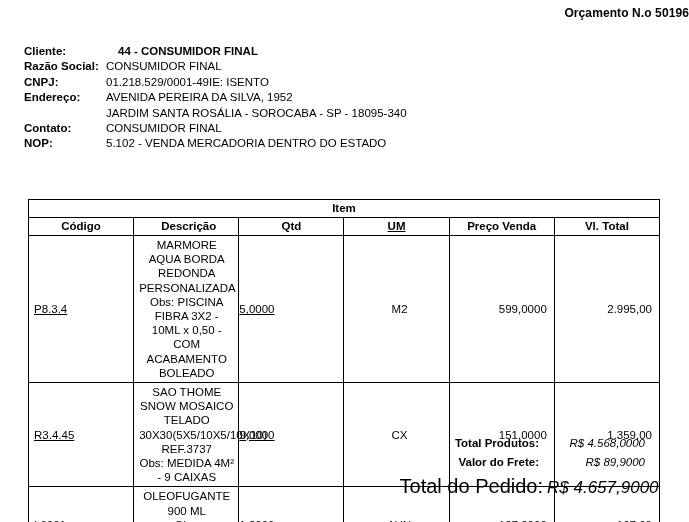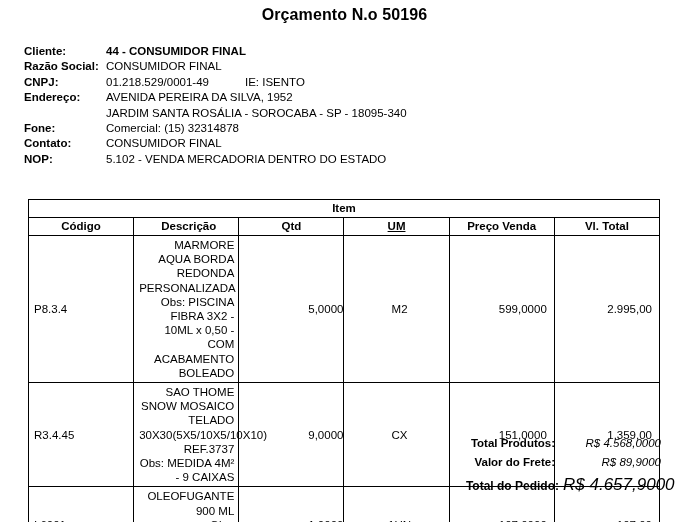--- a/index.html
+++ b/index.html
@@ -15,22 +15,22 @@
     overflow: hidden;
     position: relative;
   }
 
   
   .doc-title {
     position: absolute;
     top: 6px;
     left: 0;
     width: 689px;
-    text-align: center;
-    font-size: 16px;
+    text-align: right;
+    font-size: 12px;
     font-weight: bold;
     letter-spacing: 0.1px;
   }
 
   
   .cust-block {
     position: absolute;
     top: 44px;
     left: 24px;
     width: 620px;
@@ -45,27 +45,27 @@
   .cust-label {
     width: 82px;
     flex: 0 0 82px;
     font-weight: bold;
   }
   .cust-value {
     flex: 1 1 auto;
   }
   .cust-value.bold {
     font-weight: bold;
+    margin-left: 12px;
   }
   .cust-row.cont .cust-label {
     visibility: hidden;
   }
   .ie-part {
     display: inline-block;
-    margin-left: 36px;
   }
 
   
   .items-table {
     position: absolute;
     top: 199px;
     left: 28px;
     width: 632px;
     border-collapse: collapse;
     table-layout: fixed;
@@ -92,48 +92,50 @@
   .th-um       { width: 42px;  text-align: center; text-decoration: underline; }
   .th-preco    { width: 115px; text-align: center; }
   .th-total    { width: 76px;  text-align: center; }
 
   .items-table tbody td {
     height: 16px;
   }
   .cell-codigo {
     padding-left: 5px !important;
     text-align: left;
+    text-decoration: underline;
   }
   .cell-desc {
     padding: 2px 4px 2px 5px !important;
-    text-align: right;
+    text-align: center;
     line-height: 14.2px;
   }
   .cell-qtd {
-    text-align: right;
+    text-align: left;
+    text-decoration: underline;
   }
   .cell-um {
     padding-left: 6px !important;
     text-align: center;
   }
   .cell-preco {
     padding-right: 7px !important;
     text-align: right;
   }
   .cell-total {
     padding-right: 7px !important;
     text-align: right;
   }
   .desc-line { display: block; }
 
   
   .totals {
     position: absolute;
     top: 437px;
-    left: 399px;
+    left: 383px;
     width: 262px;
     font-size: 11.5px;
   }
   .tot-row {
     display: flex;
     align-items: baseline;
     justify-content: flex-end;
     height: 19px;
   }
   .tot-label {
@@ -147,22 +149,22 @@
     flex: 0 0 98px;
     text-align: right;
     white-space: nowrap;
     font-style: italic;
   }
   .tot-row.grand {
     height: 24px;
     align-items: baseline;
   }
   .tot-row.grand .tot-label {
-    font-size: 12px;
-    font-weight: bold;
+    font-size: 20px;
+    font-weight: normal;
     padding-right: 4px;
   }
   .tot-row.grand .tot-value {
     font-size: 17px;
   }
 </style>
 </head>
 <body>
 
 <div class="doc-title">Orçamento N.o 50196</div>
@@ -180,24 +182,20 @@
       <span class="cust-label">CNPJ:</span>
       <span class="cust-value"><span>01.218.529/0001-49</span><span class="ie-part">IE:  ISENTO</span></span>
     </div>
     <div class="cust-row">
       <span class="cust-label">Endereço:</span>
       <span class="cust-value"><span>AVENIDA PEREIRA DA SILVA, 1952</span></span>
     </div>
     <div class="cust-row cont">
       <span class="cust-label"></span>
       <span class="cust-value"><span>JARDIM SANTA ROSÁLIA - SOROCABA - SP - 18095-340</span></span>
-    </div>
-    <div class="cust-row">
-      <span class="cust-label">Fone:</span>
-      <span class="cust-value"><span>Comercial: (15) 32314878</span></span>
     </div>
     <div class="cust-row">
       <span class="cust-label">Contato:</span>
       <span class="cust-value"><span>CONSUMIDOR FINAL</span></span>
     </div>
     <div class="cust-row">
       <span class="cust-label">NOP:</span>
       <span class="cust-value"><span>5.102 - VENDA MERCADORIA DENTRO DO ESTADO</span></span>
     </div>
   </div>

